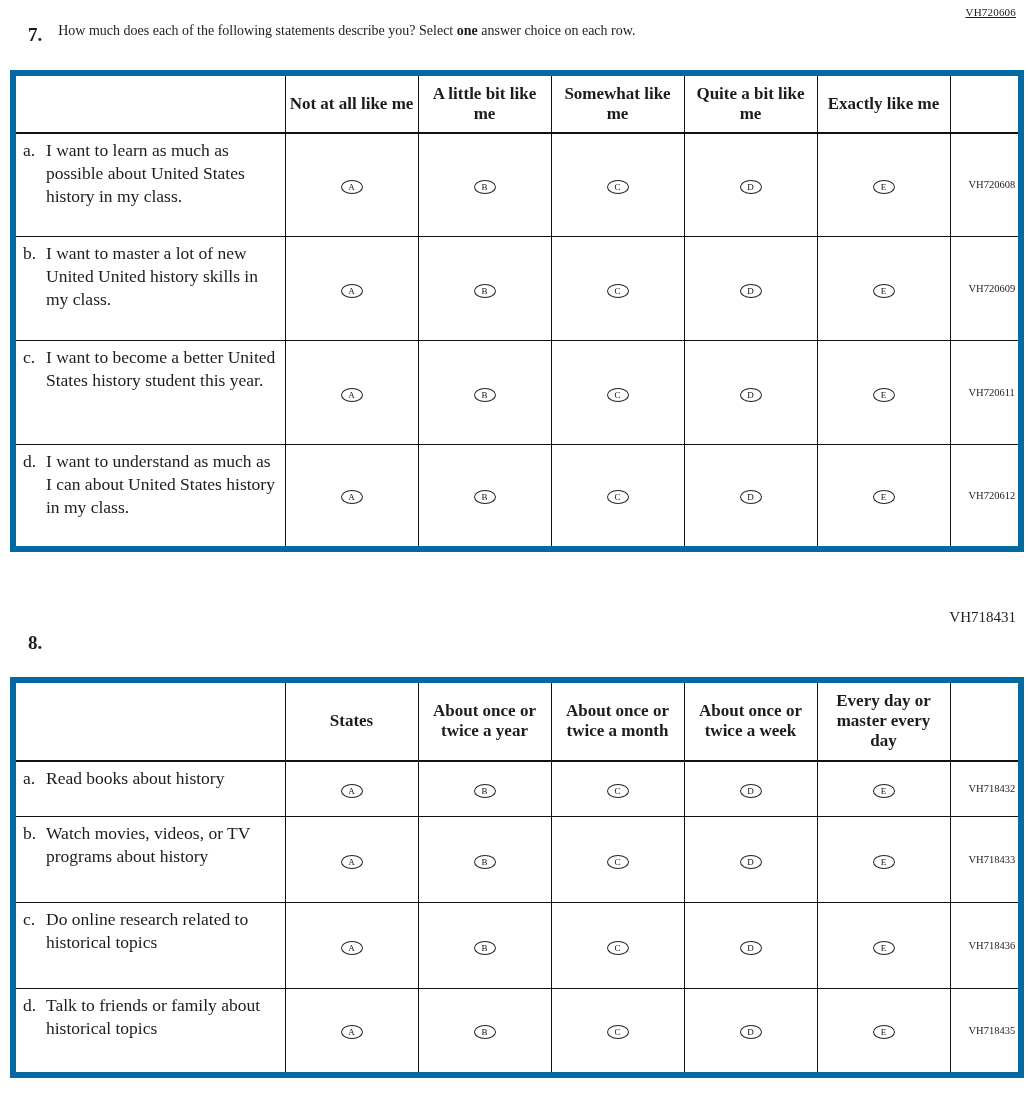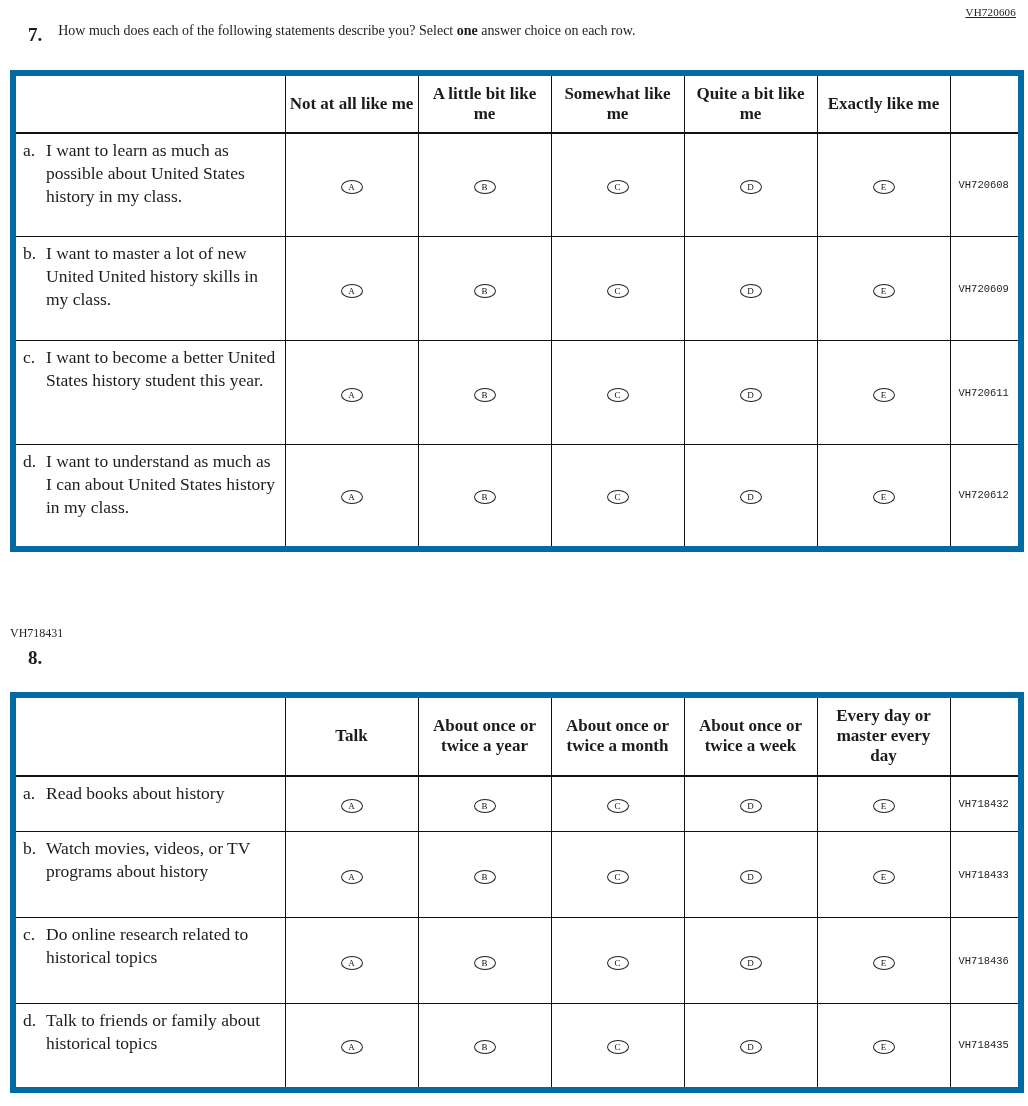--- a/index.html
+++ b/index.html
@@ -84,29 +84,28 @@
     text-align: center;
     font-family: "Liberation Serif", serif;
     color: #111;
     cursor: pointer;
     background: #fff;
   }
   td.code-cell {
     text-align: left;
     vertical-align: middle;
     font-size: 10.5px;
-    padding: 8px;
+    padding: 18px;
     color: #222;
-    font-family: Liberation Mono, monospace;
   }
   .mid-code {
-    text-align: left;
-    font-size: 12px;
+    text-align: right;
+    font-size: 15px;
     padding-right: 2px;
-    margin-top: 74px;
+    margin-top: 57px;
     color: #222;
   }
   #q7 td { height: 104px; }
   #q7 thead th { height: 60px; }
   #q8 thead th { height: 78px; }
   #q8 tbody tr:first-child td { height: 56px; }
   #q8 tbody td { height: 86px; }
 </style>
 </head>
 <body>
@@ -202,21 +201,21 @@
           <col style="width: 133px;">
           <col style="width: 133px;">
           <col style="width: 133px;">
           <col style="width: 133px;">
           <col style="width: 133px;">
           <col style="width: 71px;">
         </colgroup>
         <thead>
           <tr>
             <th></th>
-            <th>Talk</th>
+            <th>States</th>
             <th>About once or twice a year</th>
             <th>About once or twice a month</th>
             <th>About once or twice a week</th>
             <th>Every day or master every day</th>
             <th></th>
           </tr>
         </thead>
         <tbody>
           <tr>
             <td class="label-cell">

